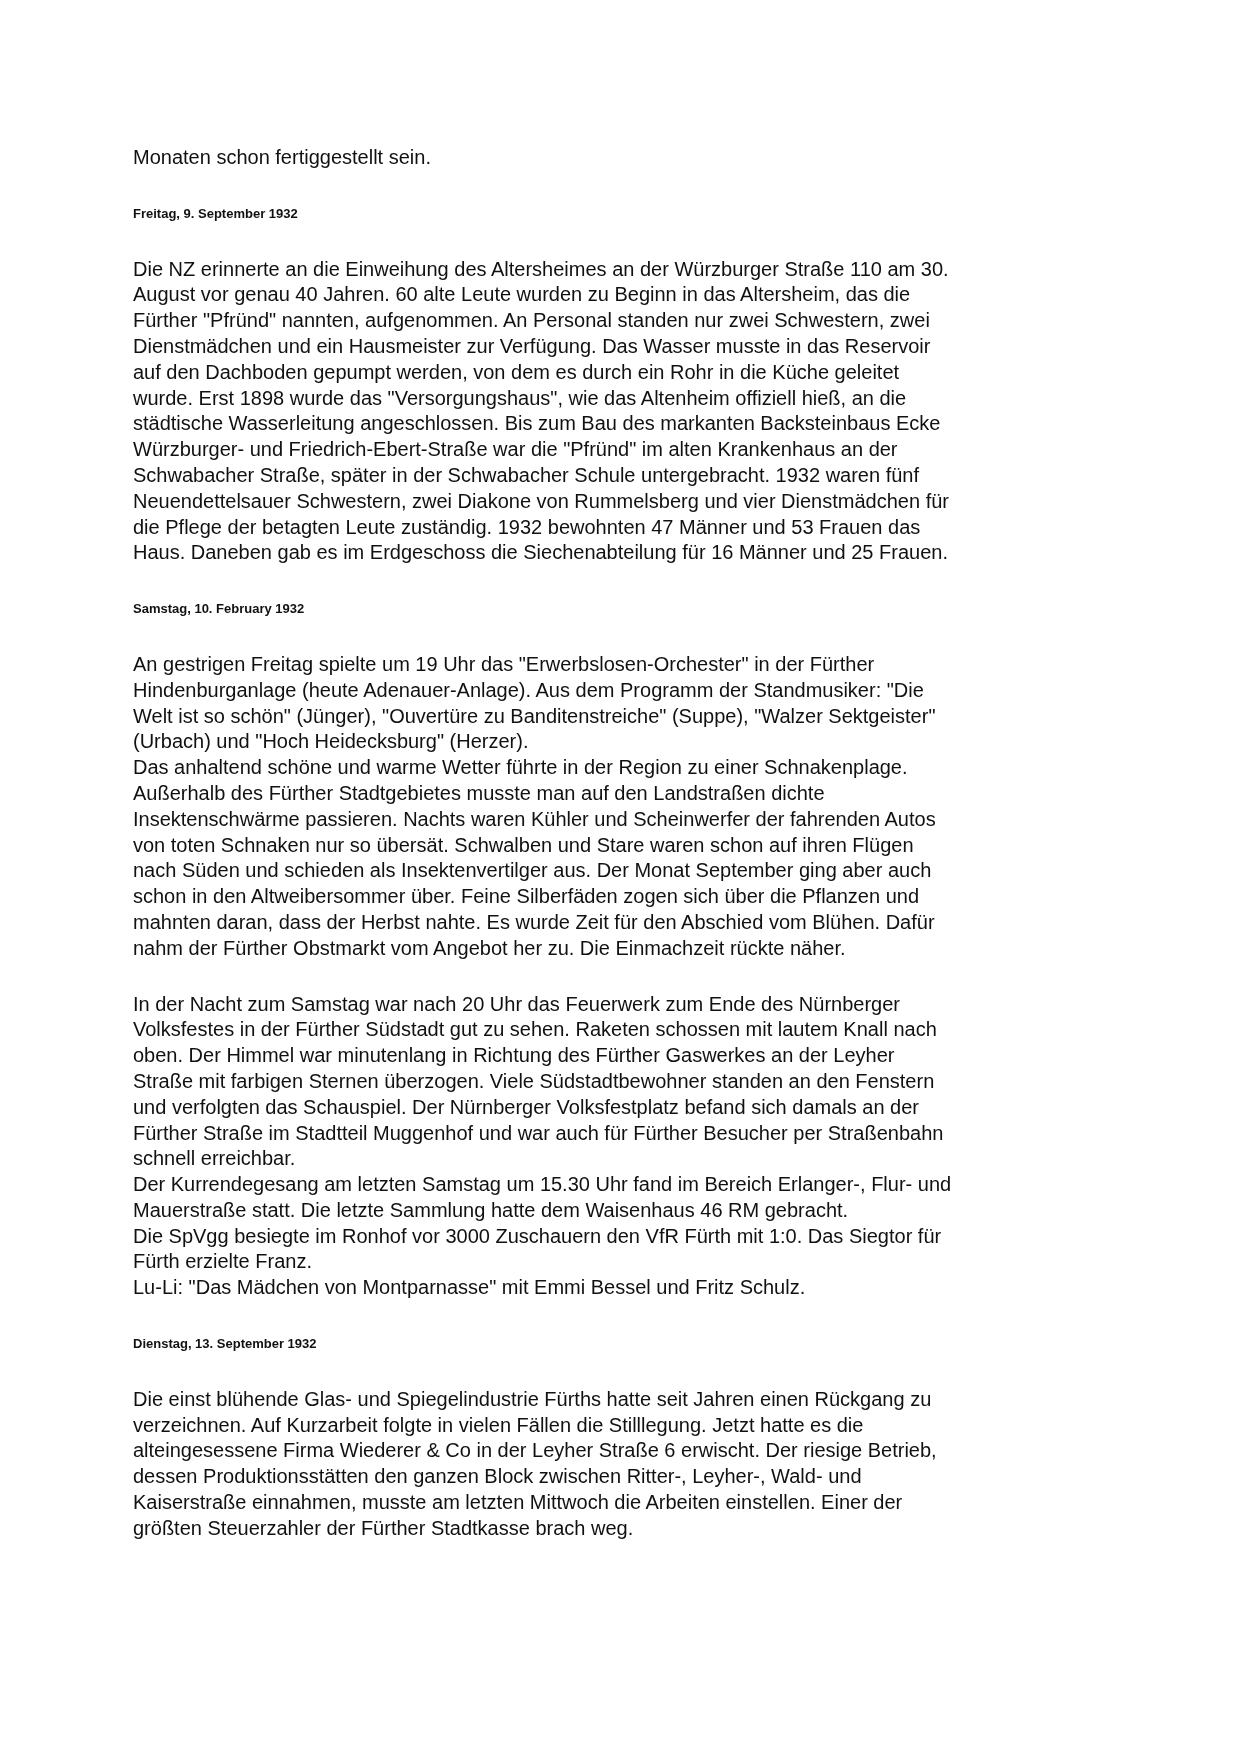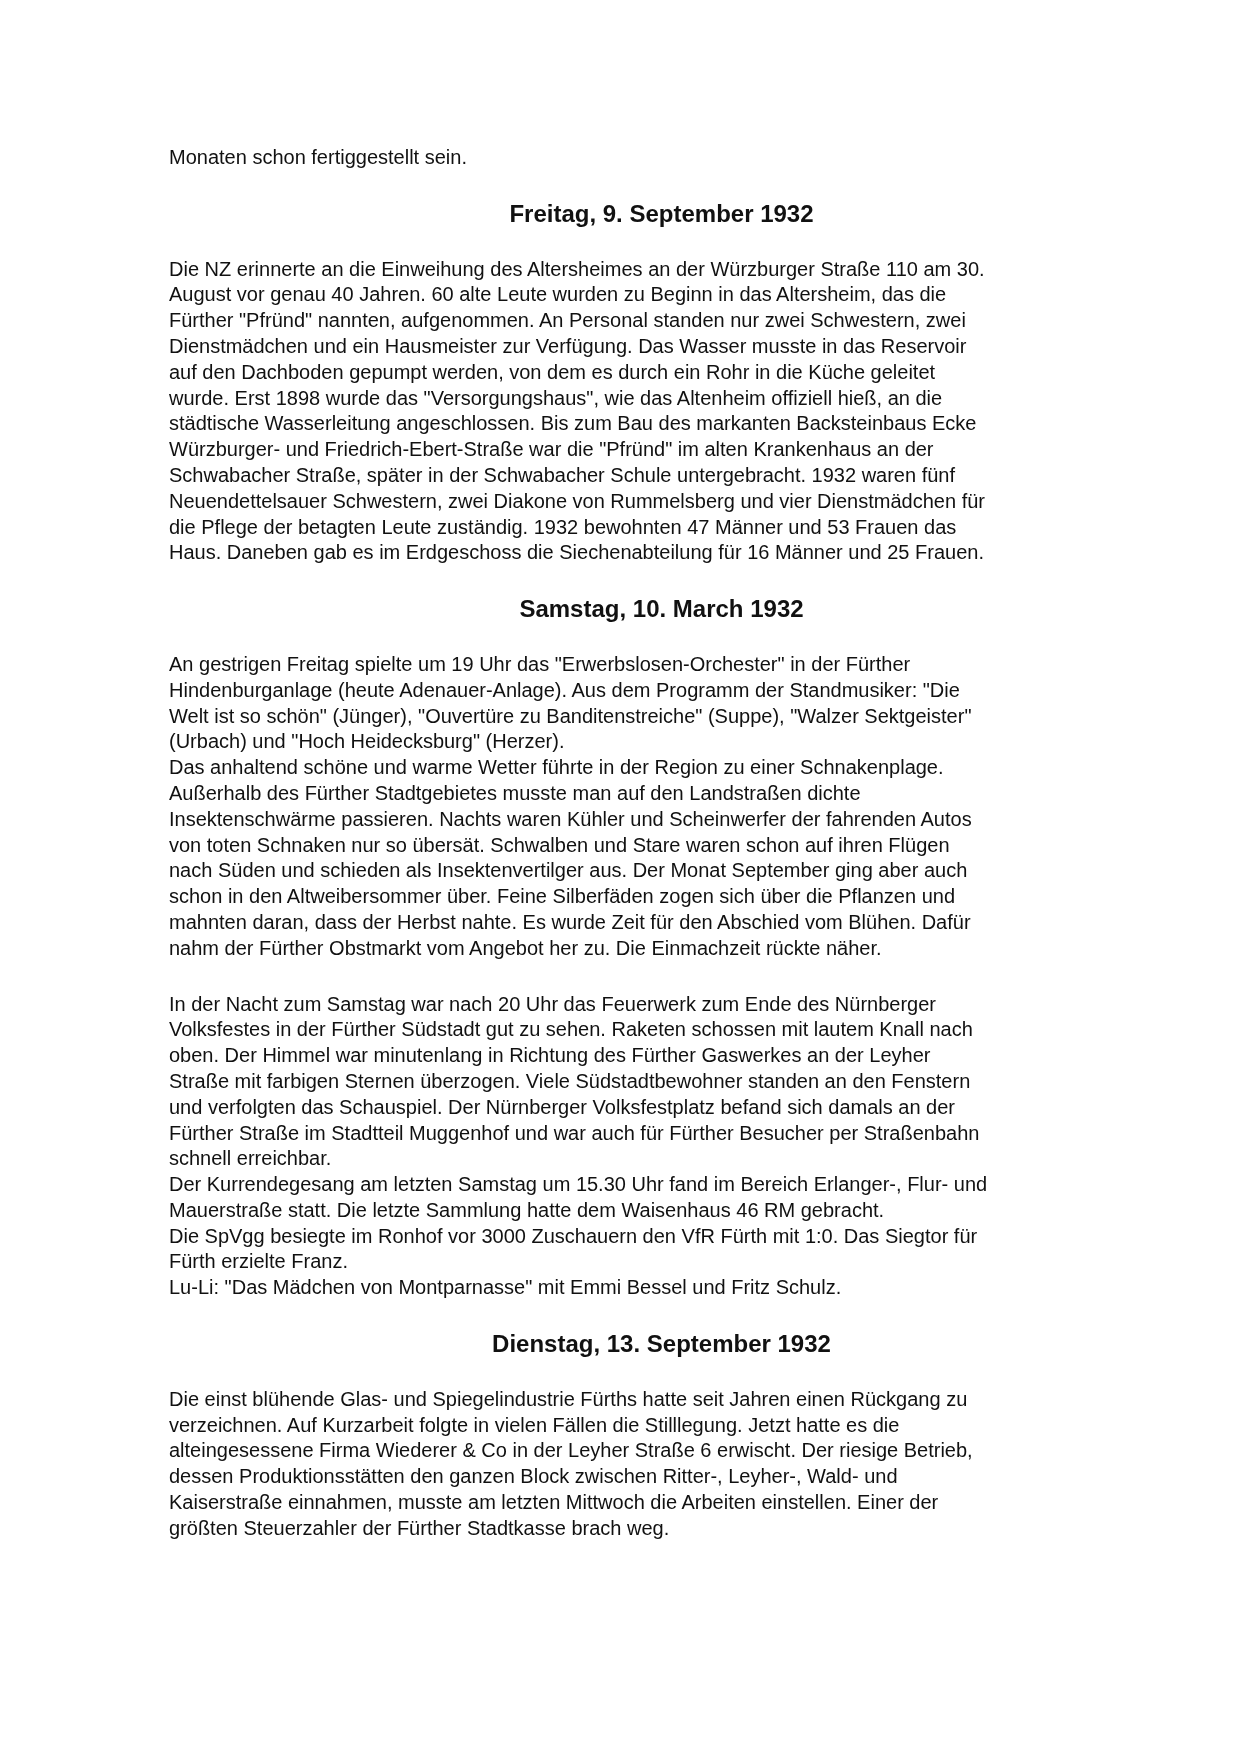--- a/index.html
+++ b/index.html
@@ -8,42 +8,40 @@
     background: #ffffff;
   }
   .page {
     position: relative;
     width: 1192px;
     height: 1753px;
     background: #ffffff;
     overflow: hidden;
     font-family: "Liberation Sans", "DejaVu Sans", sans-serif;
     color: #111111;
-    margin-left: 36px;
   }
   .content {
     position: absolute;
     left: 133px;
     top: 145px;
     width: 985px;
   }
   .para {
     font-size: 20px;
     line-height: 25.8px;
     white-space: pre;
     margin: 0 0 30px 0;
     font-weight: normal;
   }
   .heading {
-    font-size: 24px;
+    font-size: 13px;
     line-height: 25.8px;
     white-space: pre;
     margin: 0 0 30px 0;
     font-weight: bold;
-    text-align: center;
   }
 </style>
 </head>
 <body>
 
 <div class="page">
   <div class="content">
 
     <div class="para">Monaten schon fertiggestellt sein.</div>
 
@@ -54,21 +52,21 @@
 Dienstmädchen und ein Hausmeister zur Verfügung. Das Wasser musste in das Reservoir
 auf den Dachboden gepumpt werden, von dem es durch ein Rohr in die Küche geleitet
 wurde. Erst 1898 wurde das "Versorgungshaus", wie das Altenheim offiziell hieß, an die
 städtische Wasserleitung angeschlossen. Bis zum Bau des markanten Backsteinbaus Ecke
 Würzburger- und Friedrich-Ebert-Straße war die "Pfründ" im alten Krankenhaus an der
 Schwabacher Straße, später in der Schwabacher Schule untergebracht. 1932 waren fünf
 Neuendettelsauer Schwestern, zwei Diakone von Rummelsberg und vier Dienstmädchen für
 die Pflege der betagten Leute zuständig. 1932 bewohnten 47 Männer und 53 Frauen das
 Haus. Daneben gab es im Erdgeschoss die Siechenabteilung für 16 Männer und 25 Frauen.</div>
 
-    <div class="heading">Samstag, 10. March 1932</div>
+    <div class="heading">Samstag, 10. February 1932</div>
     <div class="para">An gestrigen Freitag spielte um 19 Uhr das "Erwerbslosen-Orchester" in der Fürther
 Hindenburganlage (heute Adenauer-Anlage). Aus dem Programm der Standmusiker: "Die
 Welt ist so schön" (Jünger), "Ouvertüre zu Banditenstreiche" (Suppe), "Walzer Sektgeister"
 (Urbach) und "Hoch Heidecksburg" (Herzer).
 Das anhaltend schöne und warme Wetter führte in der Region zu einer Schnakenplage.
 Außerhalb des Fürther Stadtgebietes musste man auf den Landstraßen dichte
 Insektenschwärme passieren. Nachts waren Kühler und Scheinwerfer der fahrenden Autos
 von toten Schnaken nur so übersät. Schwalben und Stare waren schon auf ihren Flügen
 nach Süden und schieden als Insektenvertilger aus. Der Monat September ging aber auch
 schon in den Altweibersommer über. Feine Silberfäden zogen sich über die Pflanzen und

